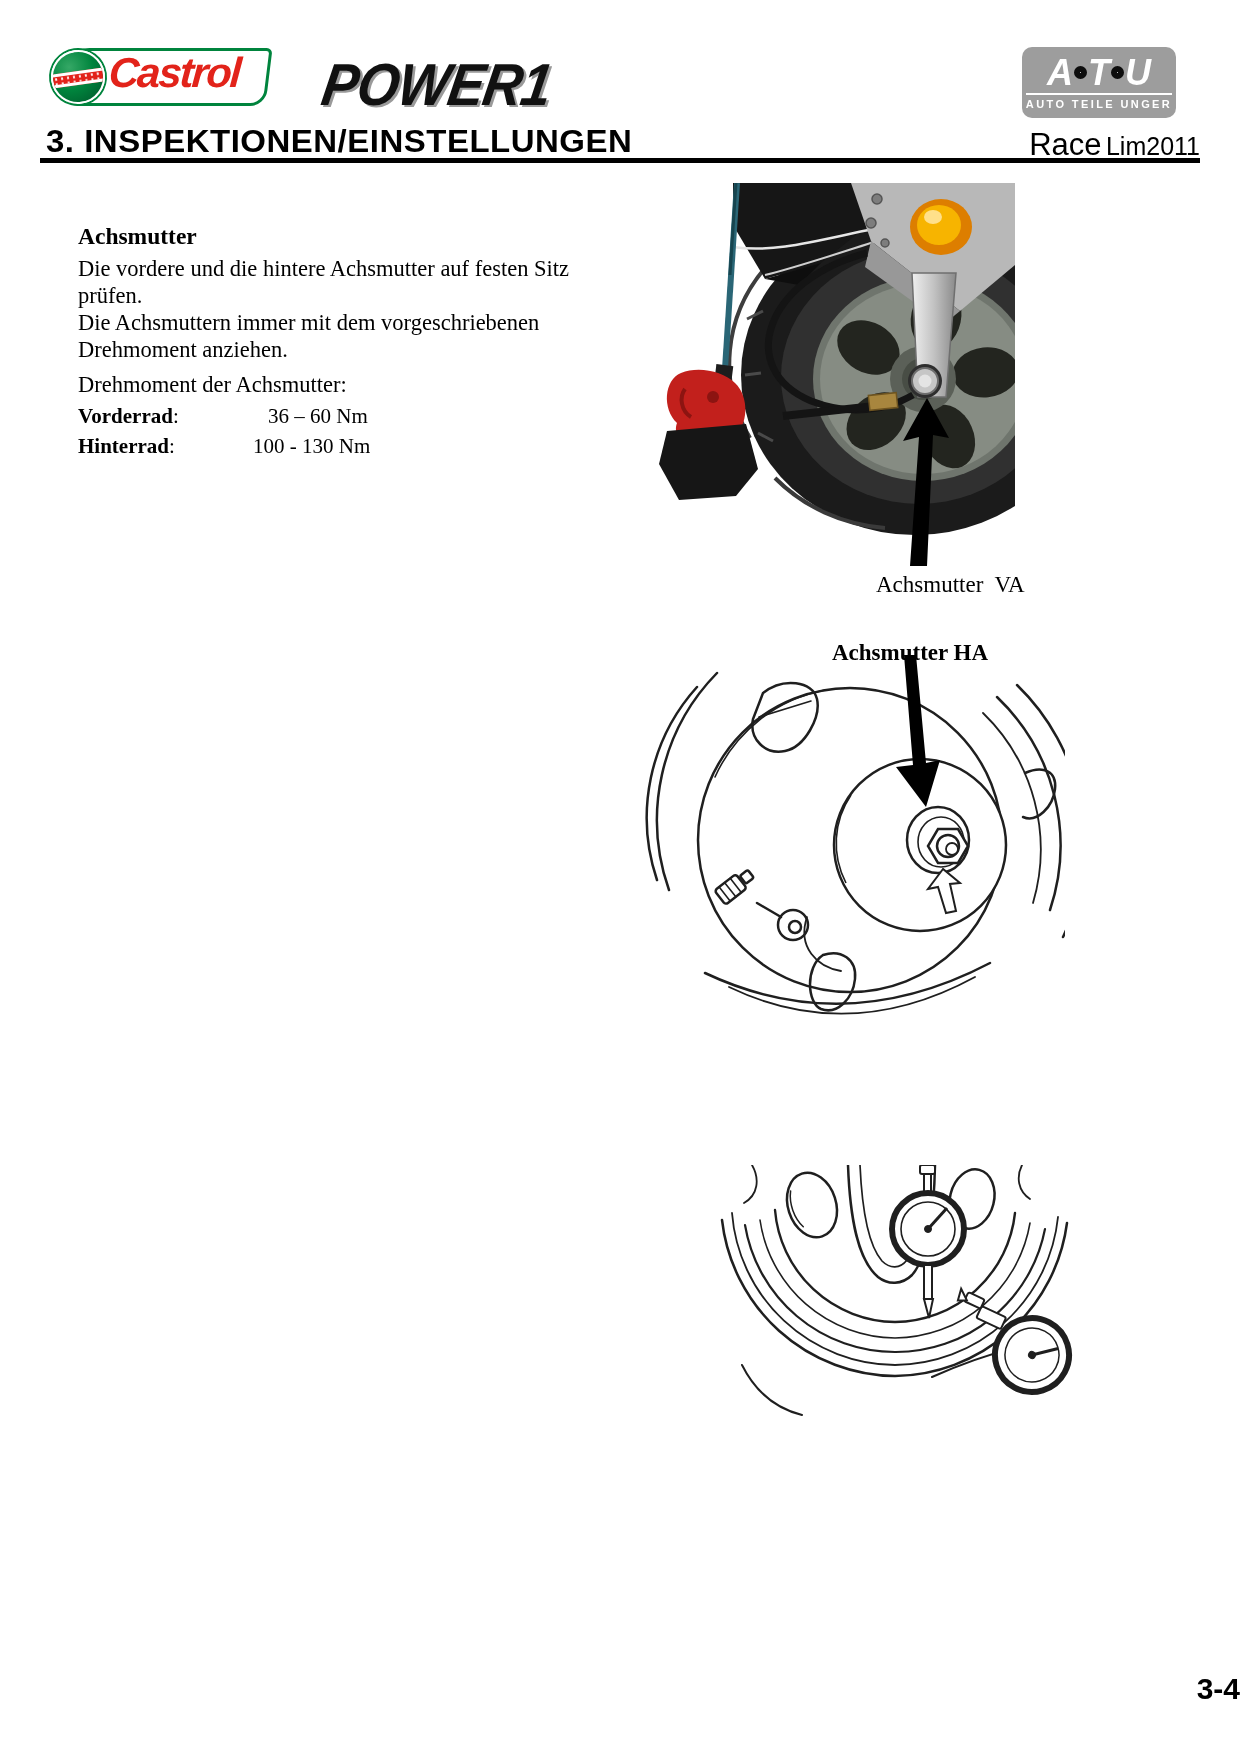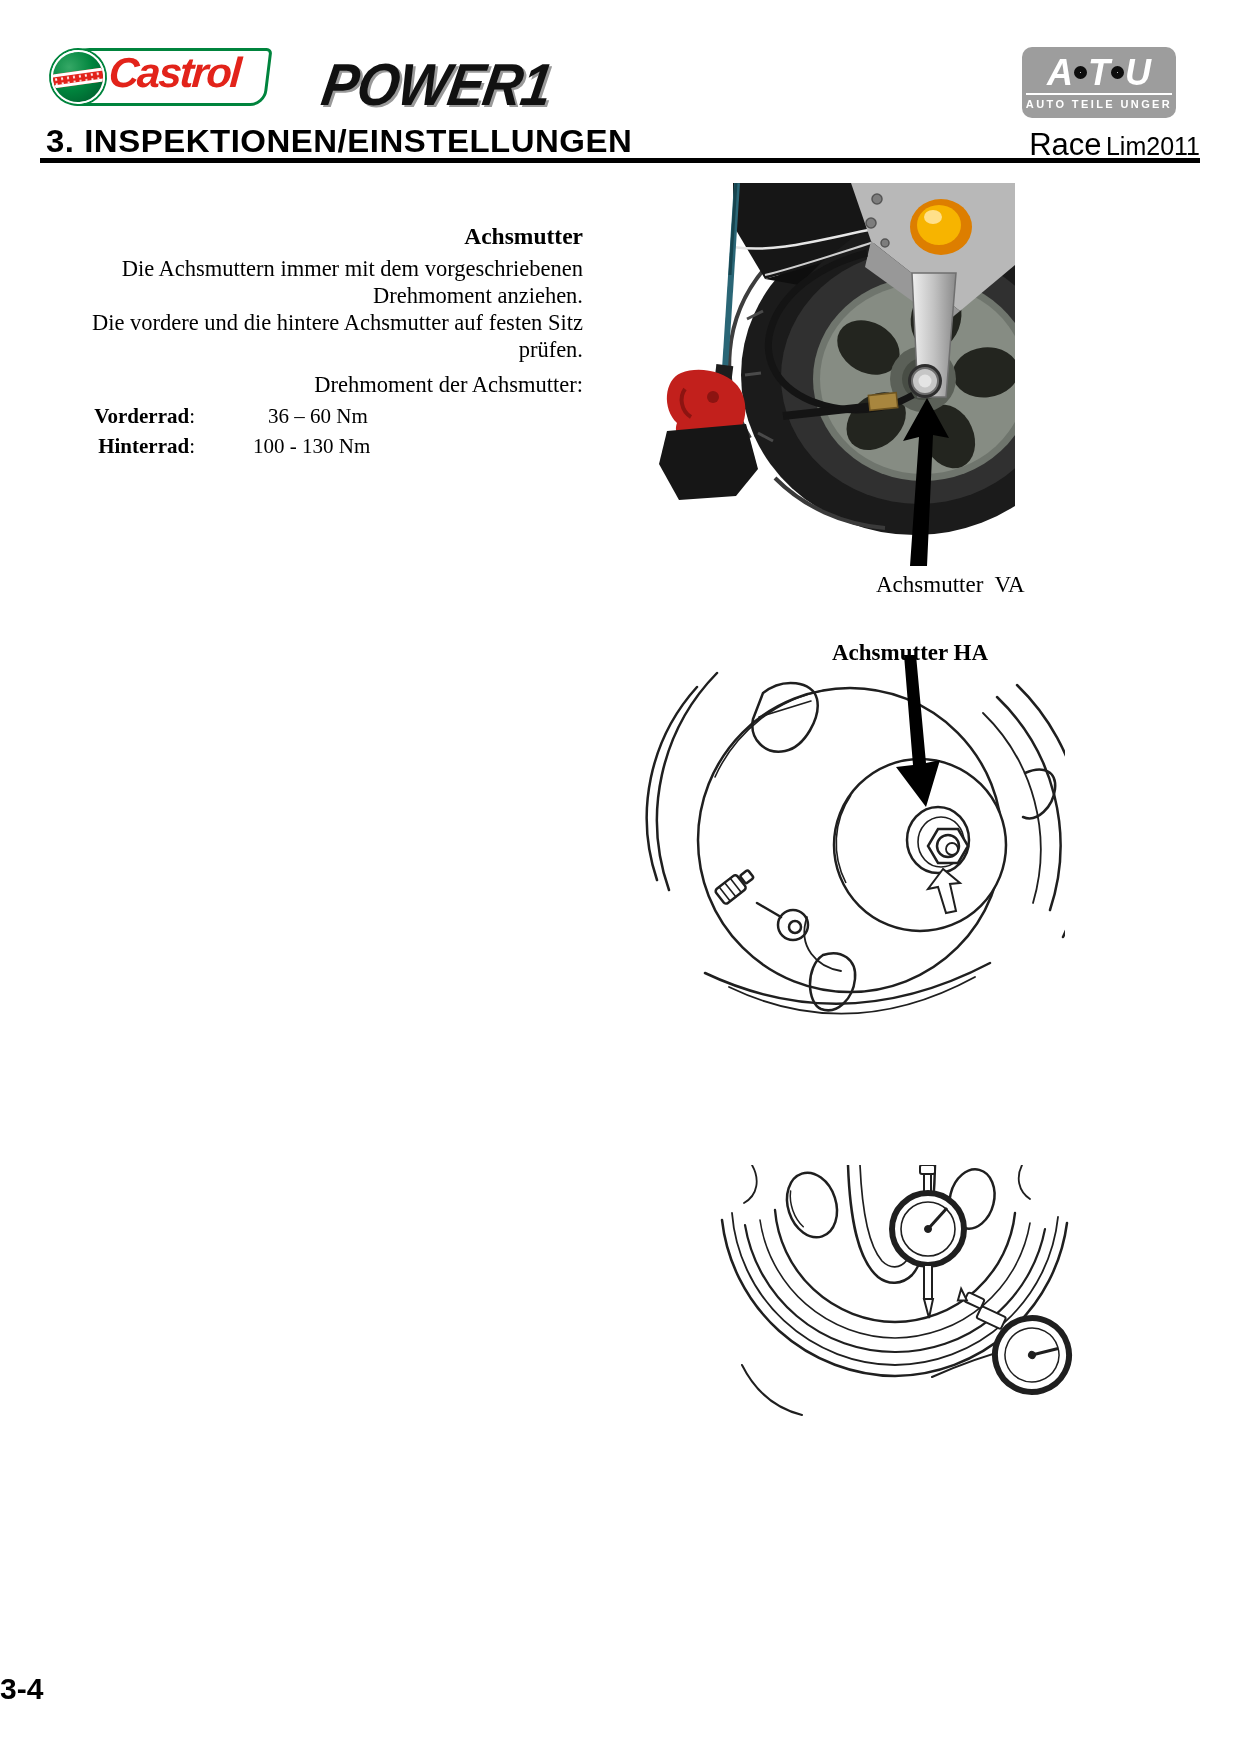--- a/index.html
+++ b/index.html
@@ -83,21 +83,21 @@
     font-family: "Liberation Sans", sans-serif; font-weight: 400;
     white-space: nowrap; text-align: right;
   }
   .model-name { font-size: 31px; }
   .model-variant { font-size: 25px; }
   .header-rule { position: absolute; left: 40px; top: 158px; width: 1160px; height: 5px; background: #000; }
 
   
   .text-col {
     position: absolute; left: 78px; top: 223px; width: 505px;
-    font-size: 22.5px; line-height: 27px; text-align: right;
+    font-size: 22.5px; line-height: 27px;
   }
   .sec-heading { font-size: 23.5px; font-weight: 700; margin: 0 0 5px 0; }
   p.body { margin: 0; white-space: pre-line; }
   p.intro { margin: 8px 0 3px 0; }
   .spec-row { display: flex; font-size: 21px; line-height: 30px; }
   .spec-label { min-width: 117px; }
   .spec-label b { font-weight: 700; }
   .spec-value.v1 { margin-left: 73px; }
   .spec-value.v2 { margin-left: 58px; }
 
@@ -107,21 +107,21 @@
   }
   .felge-col .sec-heading { margin-bottom: 4px; }
   .tol-line { margin-top: 8px; }
   .tol-line b { font-weight: 700; }
 
   .fig-label { position: absolute; font-size: 23px; line-height: 26px; white-space: pre; }
   .label-va { left: 828px; top: 572px; margin-left: 48px; }
   .label-ha { left: 832px; top: 640px; font-weight: bold; }
 
   .page-number {
-    position: absolute; left: 0; top: 1672px; width: 1240px; text-align: left;
+    position: absolute; left: 0; top: 1672px; width: 1240px; text-align: right;
     font-family: "Liberation Sans", sans-serif; font-weight: 700; font-size: 30px;
   }
 
   
   .fig { position: absolute; }
   .fig-photo { left: 615px; top: 183px; width: 400px; height: 385px; }
   .fig-hub   { left: 645px; top: 655px; width: 420px; height: 380px; }
   .fig-rim   { left: 700px; top: 1165px; width: 380px; height: 265px; }
 </style>
 </head>
@@ -152,24 +152,24 @@
 
   <div class="page-title">3. INSPEKTIONEN/EINSTELLUNGEN</div>
   <div class="model">
     <span class="model-name">Race</span>
     <span class="model-variant">Lim2011</span>
   </div>
   <div class="header-rule"></div>
 
   <div class="text-col">
     <h3 class="sec-heading">Achsmutter</h3>
+    <p class="body">Die vordere und die hintere Achsmutter auf festen Sitz
+prüfen.</p>
     <p class="body">Die Achsmuttern immer mit dem vorgeschriebenen
 Drehmoment anziehen.</p>
-    <p class="body">Die vordere und die hintere Achsmutter auf festen Sitz
-prüfen.</p>
     <p class="body intro">Drehmoment der Achsmutter:</p>
     <div class="spec-row">
       <span class="spec-label"><b>Vorderrad</b><span>:</span></span>
       <span class="spec-value v1">36 – 60 Nm</span>
     </div>
     <div class="spec-row">
       <span class="spec-label"><b>Hinterrad</b><span>:</span></span>
       <span class="spec-value v2">100 - 130 Nm</span>
     </div>
   </div>

